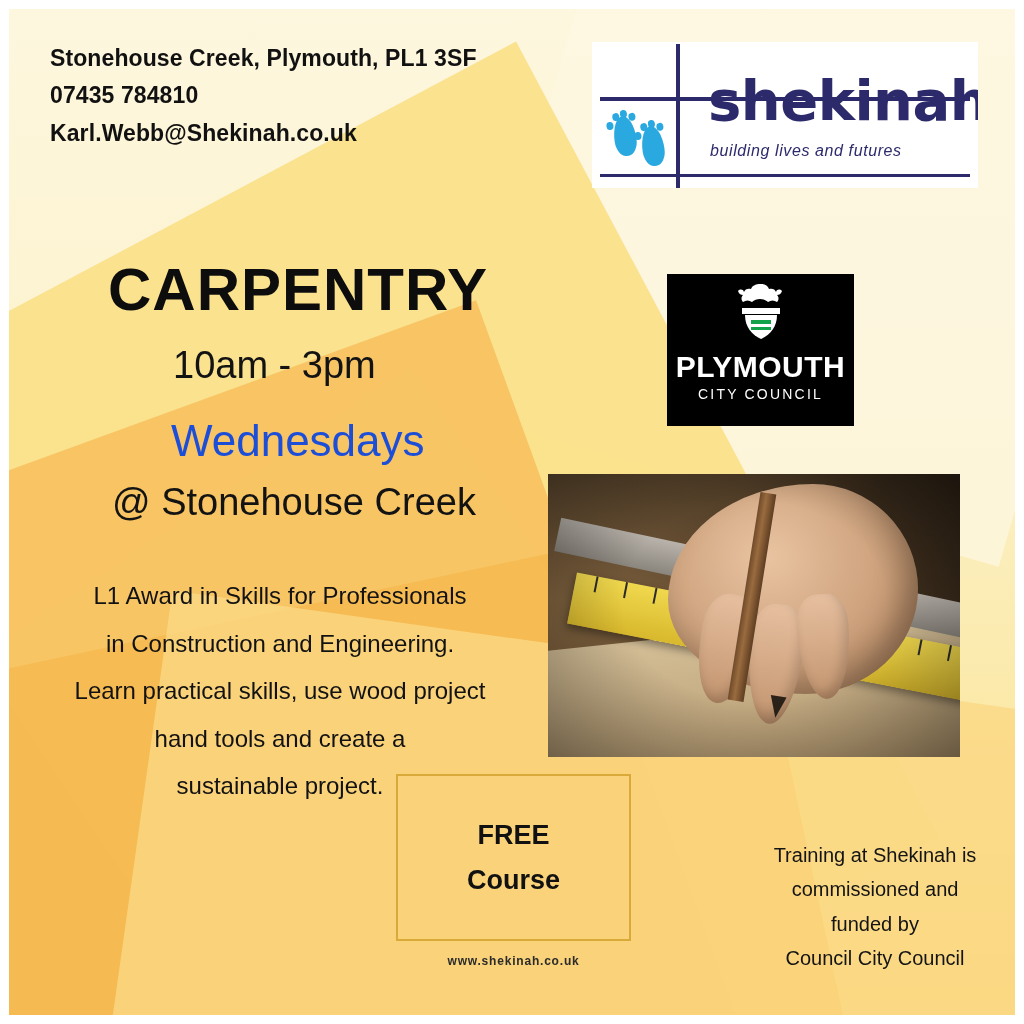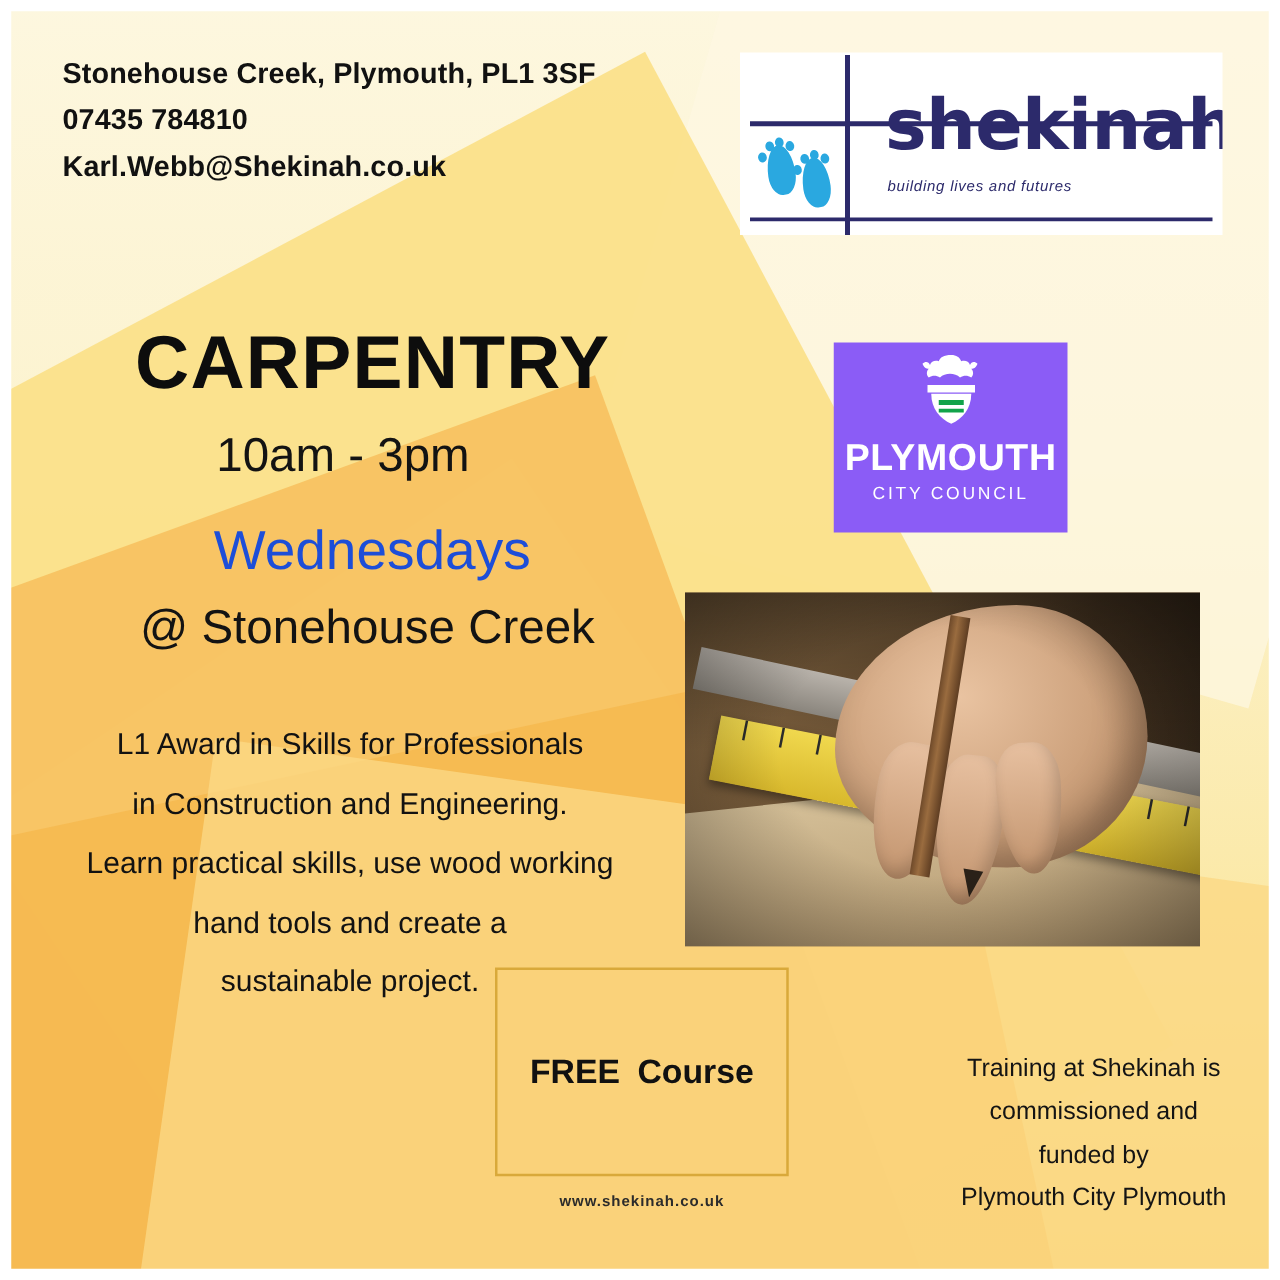--- a/index.html
+++ b/index.html
@@ -146,21 +146,21 @@
     font-size: 56px;
     font-weight: bold;
     color: #2c2a6b;
     letter-spacing: -.5px;
     font-family: "DejaVu Sans", sans-serif;
   }
   .shekinah-tag {
     position: absolute;
     left: 118px;
     top: 100px;
-    font-size: 12px;
+    font-size: 16px;
     font-style: italic;
     color: #2c2a6b;
     letter-spacing: .6px;
   }
   .shekinah-tag-rule {
     position: absolute;
     left: 8px;
     top: 132px;
     width: 370px;
     height: 3px;
@@ -222,21 +222,21 @@
     color: #121212;
   }
 
   
   .plymouth-logo {
     position: absolute;
     left: 667px;
     top: 274px;
     width: 187px;
     height: 152px;
-    background: #8b5cf6;
+    background: #000000;
     color: #ffffff;
     text-align: center;
   }
   .pl-crest {
     position: absolute;
     left: 50%;
     top: 8px;
     transform: translateX(-50%);
     width: 74px;
     height: 64px;
@@ -339,21 +339,21 @@
   
   .free-box {
     position: absolute;
     left: 396px;
     top: 774px;
     width: 235px;
     height: 167px;
     border: 2px solid #d9a93a;
     box-sizing: border-box;
     display: flex;
-    flex-direction: row;
+    flex-direction: column;
     align-items: center;
     justify-content: center;
     gap: 14px;
   }
   .free-box div {
     font-size: 27px;
     font-weight: bold;
     color: #111111;
     text-align: center;
   }
@@ -425,21 +425,21 @@
     </div>
 
     <div class="headline">CARPENTRY</div>
     <div class="time-line">10am - 3pm</div>
     <div class="day-line">Wednesdays</div>
     <div class="place-line">@ Stonehouse Creek</div>
 
     <div class="desc">
       <div>L1 Award in Skills for Professionals</div>
       <div>in Construction and Engineering.</div>
-      <div>Learn practical skills, use wood working</div>
+      <div>Learn practical skills, use wood project</div>
       <div>hand tools and create a</div>
       <div>sustainable project.</div>
     </div>
 
     <div class="plymouth-logo">
       <svg class="pl-crest" viewBox="0 0 74 64">
         <path d="M37 2c4 0 7 2 8 5 3-1 6 0 7 3 1-3 4-3 6-1-1 3-3 4-5 4 2 2 2 5 0 7-3-2-6-2-9 0-2-2-5-3-8-3s-6 1-8 3c-3-2-6-2-9 0-2-2-2-5 0-7-2 0-4-1-5-4 2-2 5-2 6 1 1-3 4-4 7-3 1-3 4-5 10-5z" fill="#ffffff"></path>
         <path d="M18 26h38v6H18z" fill="#ffffff"></path>
         <path d="M21 33h32c0 12-7 20-16 24-9-4-16-12-16-24z" fill="#ffffff"></path>
         <path d="M27 38h20v4H27zM27 45h20v3H27z" fill="#12a34a"></path>
@@ -480,19 +480,19 @@
       <div>FREE</div>
       <div>Course</div>
     </div>
 
     <div class="website">www.shekinah.co.uk</div>
 
     <div class="funding">
       <div>Training at Shekinah is</div>
       <div>commissioned and</div>
       <div>funded by</div>
-      <div>Plymouth City Plymouth</div>
+      <div>Council City Council</div>
     </div>
 
   </div>
 
   <div class="bg-frame"></div>
 </div>
 
 </body></html>

